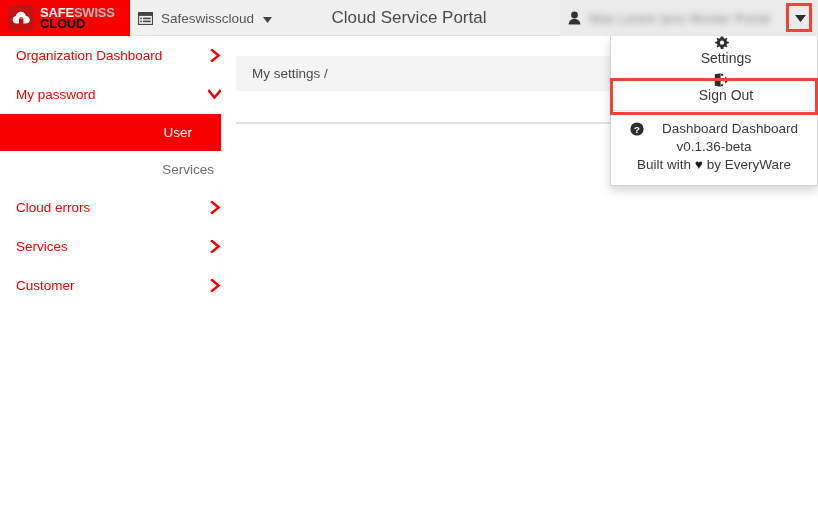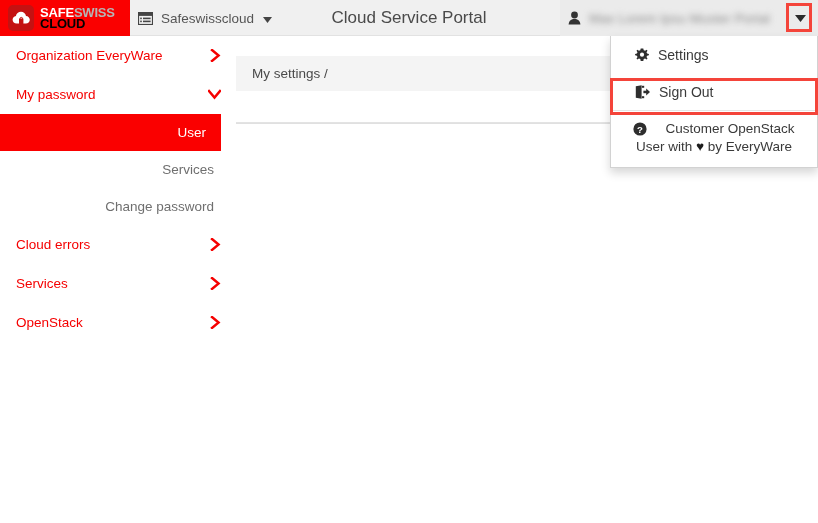--- a/index.html
+++ b/index.html
@@ -127,21 +127,21 @@
     padding-right: 16px;
     box-sizing: border-box;
     color: #6f6f6f;
     font-size: 13.5px;
     cursor: pointer;
   }
   .nav-sub.active {
     width: 221px;
     background: #fa0000;
     color: #ffffff;
-    padding-right: 15px;
+    padding-right: 29px;
   }
 
   
   .content {
     position: absolute; top: 36px; left: 230px;
     width: 588px; height: 422px;
     background: #ffffff;
     box-sizing: border-box;
     padding: 20px 0 0 0;
   }
@@ -182,20 +182,21 @@
   }
   .dd-item {
     height: 37px;
     display: flex; align-items: center;
     padding-left: 24px;
     color: #3a3a3a;
     font-size: 14px;
     cursor: pointer;
     box-sizing: border-box;
     background: #ffffff;
+    flex-direction: column;
   }
   .dd-item .dd-icon { margin-right: 9px; display: flex; align-items: center; }
   .dd-sep { height: 1px; background: #e5e5e5; margin: 0; }
   .dd-info {
     padding: 9px 10px 11px 10px;
     text-align: center;
     color: #3a3a3a;
     font-size: 13.5px;
     line-height: 18px;
   }
@@ -272,21 +273,21 @@
             <path d="M0 0 L11 0 L5.5 7 Z" fill="#2b2b2b"></path>
           </svg>
       </span>
     </div>
   </div>
   <div class="highlight-box-caret"></div>
 
   <div class="sidebar">
 
     <div class="nav-item">
-      <span class="nav-label">Organization EveryWare</span>
+      <span class="nav-label">Organization Dashboard</span>
       <span class="nav-chevron">
         <svg width="11" height="13" viewBox="0 0 11 13">
             <path d="M2 1 L8.6 6.5 L2 12" fill="none" stroke="#f50000" stroke-width="2.4" stroke-linecap="square"></path>
           </svg>
       </span>
     </div>
 
     <div class="nav-item">
       <span class="nav-label">My password</span>
       <span class="nav-chevron">
@@ -297,44 +298,41 @@
     </div>
 
     <div class="nav-sub active">
       <span>User</span>
     </div>
 
     <div class="nav-sub">
       <span>Services</span>
     </div>
 
-    <div class="nav-sub">
-      <span>Change password</span>
-    </div>
 
     <div class="nav-item">
       <span class="nav-label">Cloud errors</span>
       <span class="nav-chevron">
         <svg width="11" height="13" viewBox="0 0 11 13">
             <path d="M2 1 L8.6 6.5 L2 12" fill="none" stroke="#f50000" stroke-width="2.4" stroke-linecap="square"></path>
           </svg>
       </span>
     </div>
 
     <div class="nav-item">
       <span class="nav-label">Services</span>
       <span class="nav-chevron">
         <svg width="11" height="13" viewBox="0 0 11 13">
             <path d="M2 1 L8.6 6.5 L2 12" fill="none" stroke="#f50000" stroke-width="2.4" stroke-linecap="square"></path>
           </svg>
       </span>
     </div>
 
     <div class="nav-item">
-      <span class="nav-label">OpenStack</span>
+      <span class="nav-label">Customer</span>
       <span class="nav-chevron">
         <svg width="11" height="13" viewBox="0 0 11 13">
             <path d="M2 1 L8.6 6.5 L2 12" fill="none" stroke="#f50000" stroke-width="2.4" stroke-linecap="square"></path>
           </svg>
       </span>
     </div>
   </div>
 
   <div class="content">
     <div class="panel">
@@ -373,24 +371,25 @@
     <div class="dd-sep"></div>
 
     <div class="dd-info">
       <div class="line1">
         <span class="q-icon">
           <svg width="14" height="14" viewBox="0 0 14 14">
             <circle cx="7" cy="7" r="6.6" fill="#2e2e2e"></circle>
             <text x="7" y="10.6" font-size="9.6" font-family="Liberation Sans, sans-serif" font-weight="bold" fill="#ffffff" text-anchor="middle">?</text>
           </svg>
         </span>
-        <span>Customer OpenStack</span>
-      </div>
+        <span>Dashboard Dashboard</span>
+      </div>
+      <div>v0.1.36-beta</div>
       <div>
-        <span>User with</span>
+        <span>Built with</span>
         <span class="heart">♥</span>
         <span>by EveryWare</span>
       </div>
     </div>
   </div>
   <div class="highlight-box-signout"></div>
 
 </div>
 
 </body></html>

